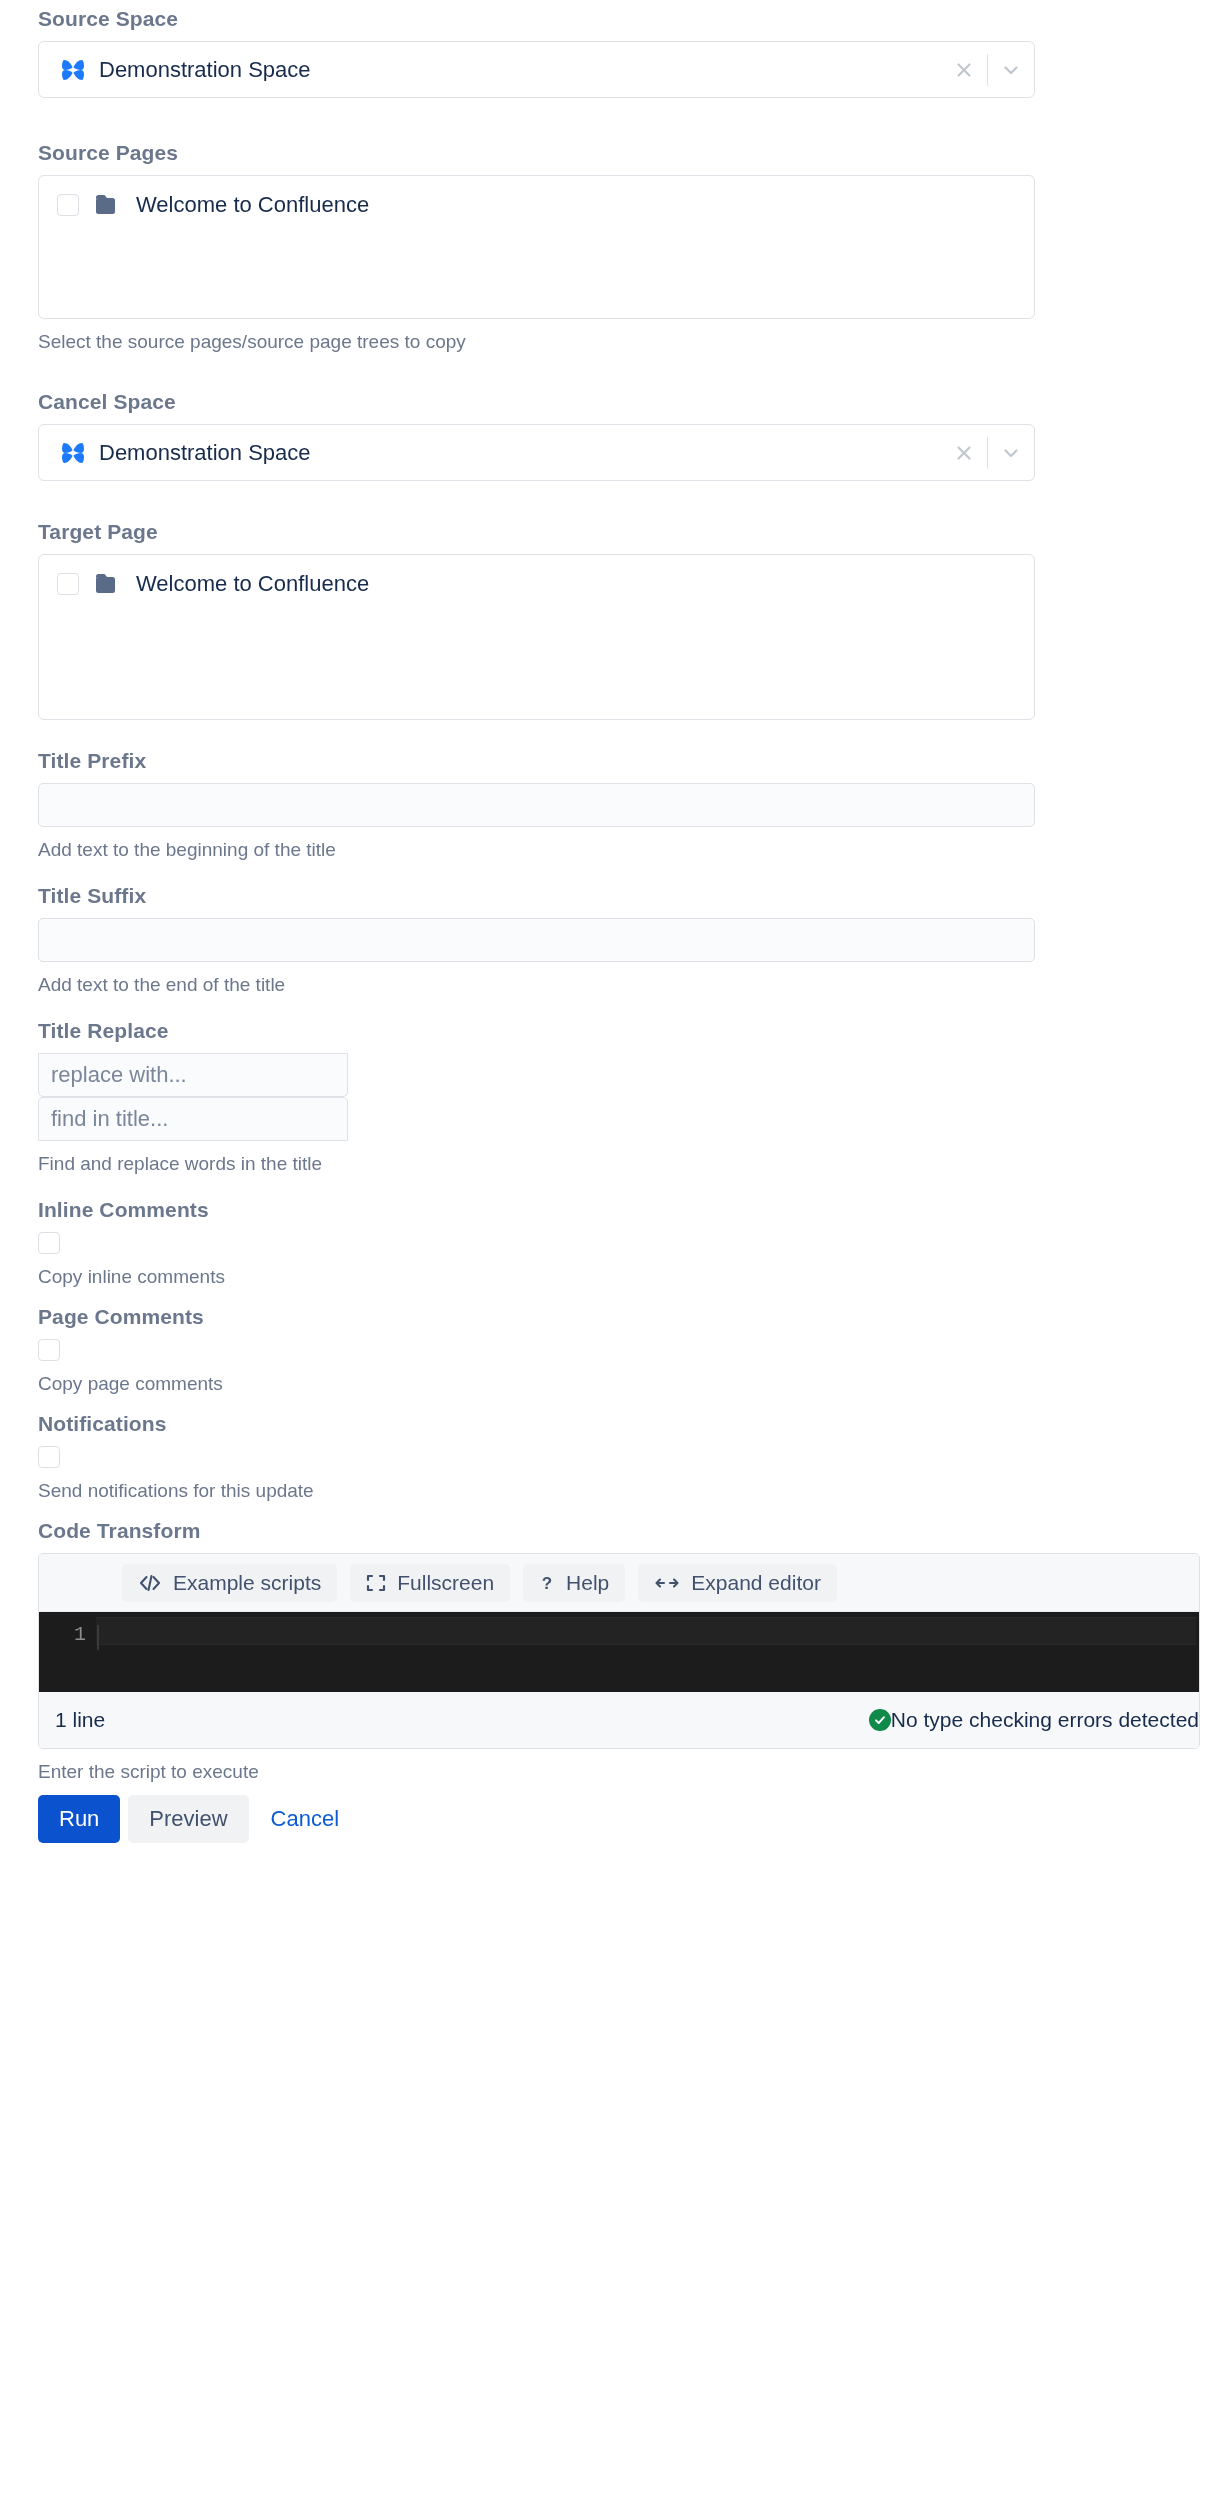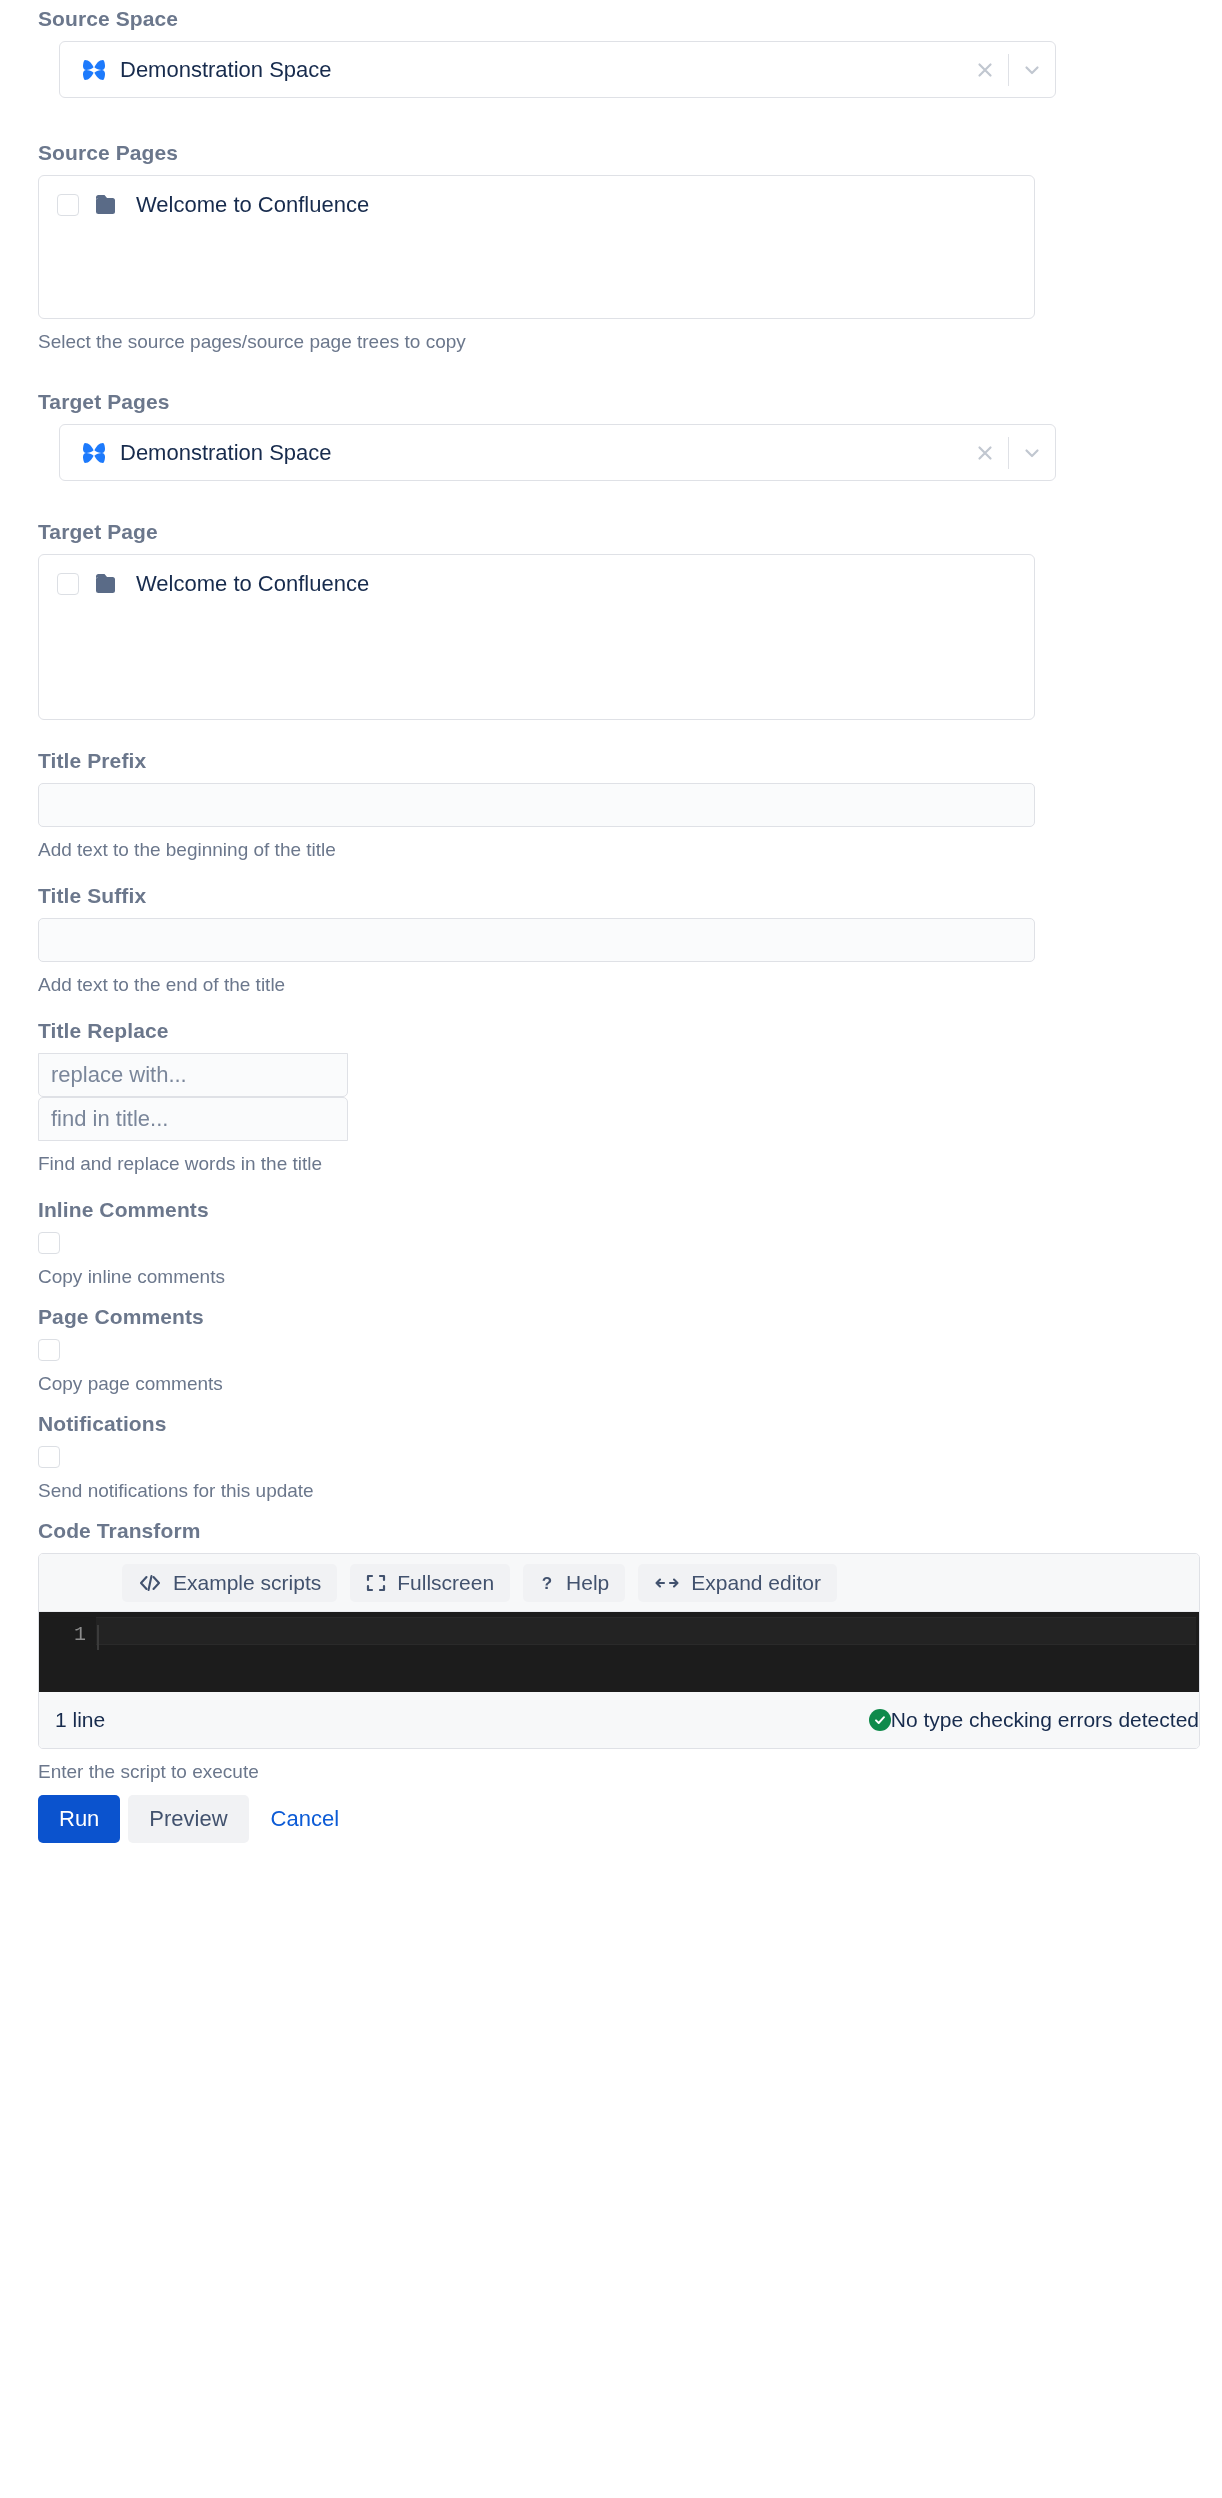--- a/index.html
+++ b/index.html
@@ -37,21 +37,20 @@
   
   .select-box {
     width: 997px;
     height: 57px;
     border: 1.5px solid #dfe1e6;
     border-radius: 6px;
     background: #ffffff;
     display: flex;
     align-items: center;
     padding: 0 0 0 22px;
-    margin-left: 21px;
   }
   .space-icon {
     width: 24px; height: 22px;
     flex: 0 0 auto;
     margin-right: 14px;
     display: block;
   }
   .select-value {
     flex: 1 1 auto;
     font-size: 22px;
@@ -329,21 +328,21 @@
         </svg>
         <span class="tree-label">Welcome to Confluence</span>
       </div>
     </div>
     <div class="field-help">Select the source pages/source page trees to copy</div>
   </div>
 
   <div class="sp-40"></div>
 
   <div class="field">
-    <div class="field-label">Target Pages</div>
+    <div class="field-label">Cancel Space</div>
     <div class="select-box">
       <svg class="space-icon" viewBox="0 0 24 22">
         <path d="M3 1 C7 1 9.6 4.2 11.6 8.2 C9.6 10 7 11 4.2 11 C2.4 11 1 9.3 1 7.2 C1 4 2 1 3 1 Z" fill="#1d7afc"></path>
         <path d="M21 1 C17 1 14.4 4.2 12.4 8.2 C14.4 10 17 11 19.8 11 C21.6 11 23 9.3 23 7.2 C23 4 22 1 21 1 Z" fill="#1d7afc"></path>
         <path d="M3 21 C7 21 9.6 17.8 11.6 13.8 C9.6 12 7 11 4.2 11 C2.4 11 1 12.7 1 14.8 C1 18 2 21 3 21 Z" fill="#1d7afc"></path>
         <path d="M21 21 C17 21 14.4 17.8 12.4 13.8 C14.4 12 17 11 19.8 11 C21.6 11 23 12.7 23 14.8 C23 18 22 21 21 21 Z" fill="#1d7afc"></path>
       </svg>
       <span class="select-value">Demonstration Space</span>
       <span class="select-actions">
         <span class="sel-clear">

